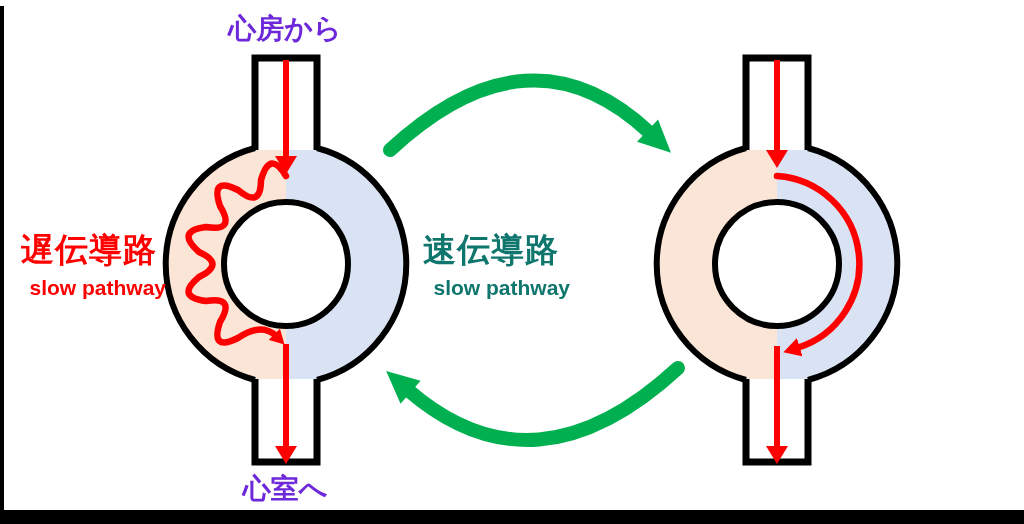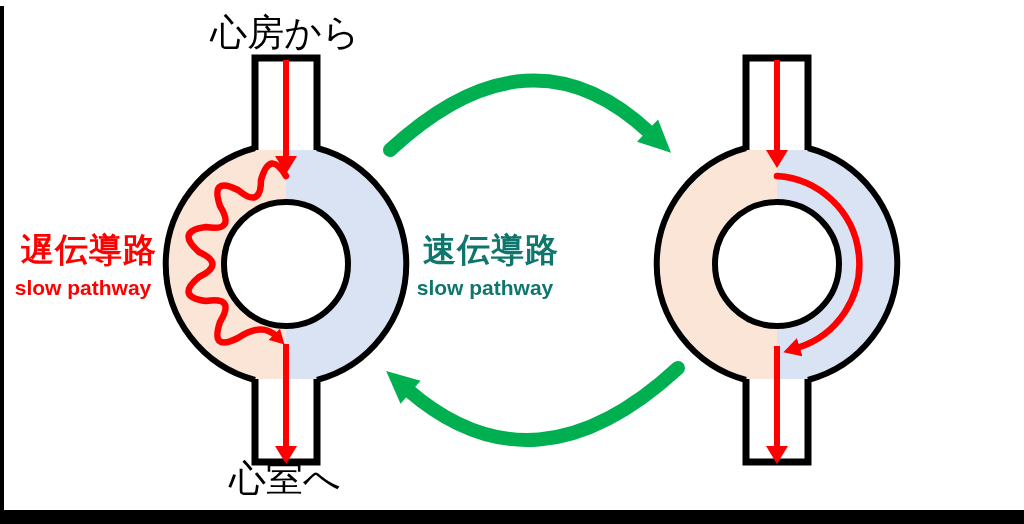--- a/index.html
+++ b/index.html
@@ -4,26 +4,26 @@
 <style>
   html,body{margin:0;padding:0;}
   body{
     width:1024px;height:524px;position:relative;overflow:hidden;
     background:#ffffff;
     font-family:"Liberation Sans","DejaVu Sans",sans-serif;
   }
   .stage{position:absolute;inset:0;}
   svg.diagram{position:absolute;left:0;top:0;}
   .lbl{position:absolute;text-align:center;line-height:1.05;white-space:nowrap;}
-  .lbl-black{color:#000000;font-size:37px;font-weight:400;}
+  .lbl-black{color:#6d28d9;font-size:28px;font-weight:700;}
   .lbl-top{left:165px;top:14px;width:240px;}
-  .lbl-bottom{left:165px;top:460px;width:240px;}
+  .lbl-bottom{left:165px;top:474px;width:240px;}
   .pathway-label{position:absolute;text-align:center;}
   .pathway-label .jp{font-size:33px;font-weight:700;letter-spacing:1px;padding-left:12px;}
-  .pathway-label .en{font-size:21px;font-weight:700;margin-top:3px;}
+  .pathway-label .en{font-size:21px;font-weight:700;margin-top:3px;text-align:right;}
   .slow-label{left:0px;top:228px;width:166px;color:#ff0000;}
   .fast-label{left:400px;top:228px;width:170px;color:#0f766e;}
 </style>
 </head>
 <body>
 
 <div class="stage">
 
 <svg class="diagram" width="1024" height="524" viewBox="0 0 1024 524">
   <defs>

